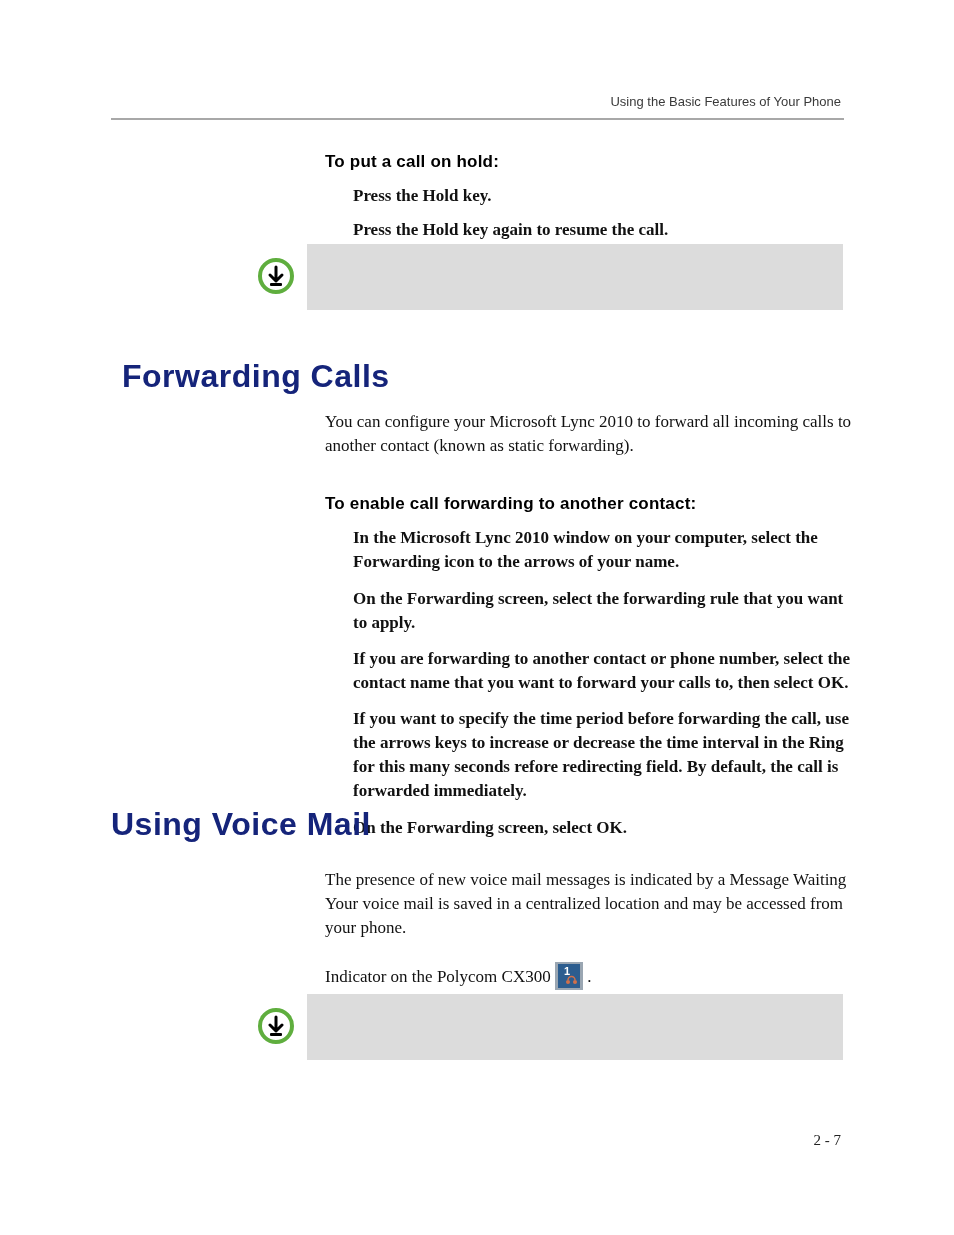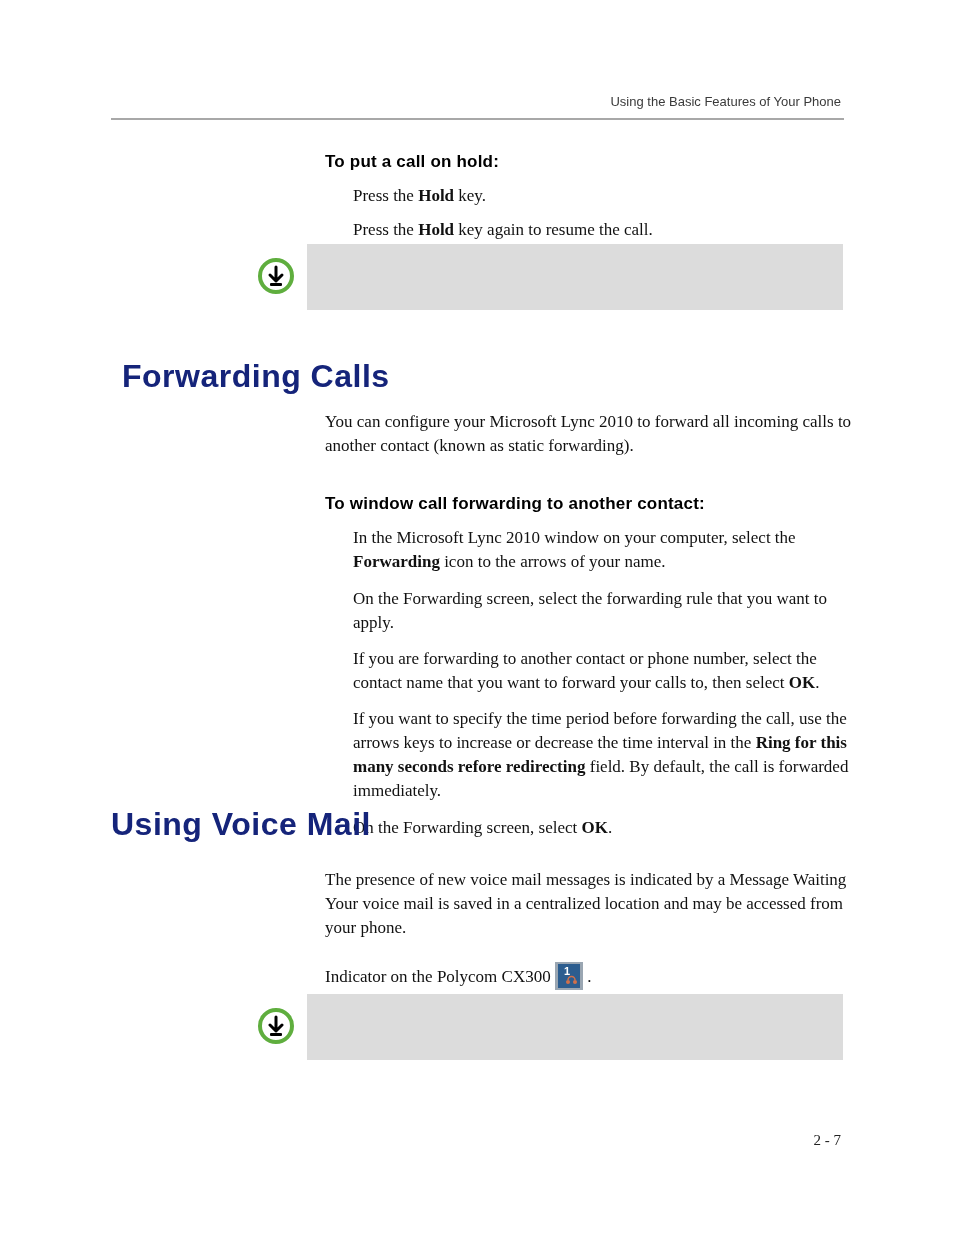--- a/index.html
+++ b/index.html
@@ -4,21 +4,21 @@
 <style>
   * { box-sizing: border-box; margin: 0; padding: 0; }
   html, body { width: 954px; height: 1235px; background: #ffffff; }
   body { font-family: "Palatino Linotype", "Book Antiqua", Palatino, Georgia, serif; color: #000; position: relative; }
   .page { position: relative; width: 954px; height: 1235px; }
   .running-head { position: absolute; right: 113px; top: 94px; font-family: Futura, "Trebuchet MS", Arial, sans-serif; font-size: 13px; color: #3a3a3a; }
   .top-rule { position: absolute; left: 111px; top: 118px; width: 733px; height: 0; border-top: 2px solid #a8a8a8; }
   .content { position: absolute; left: 325px; width: 536px; }
   .sub-head { font-family: Futura, "Trebuchet MS", Arial, sans-serif; font-weight: 600; font-size: 17px; letter-spacing: 0.2px; margin-bottom: 10px; }
   .body-text { font-size: 17px; line-height: 1.42; color: #111; }
-  .step { padding-left: 28px; margin-top: 12px; }
+  .step { padding-left: 28px; margin-top: 12px; font-weight: bold; }
   .section-title { position: absolute; left: 111px; font-family: Futura, "Trebuchet MS", Arial, sans-serif; font-weight: 700; color: #15247a; font-size: 32px; letter-spacing: 0.5px; }
   .note-box { position: absolute; left: 307px; width: 536px; background: #dcdcdc; }
   .note-icon { position: absolute; }
   .mwi-icon { display: inline-block; width: 28px; height: 28px; vertical-align: -8px; }
   .page-num { position: absolute; right: 113px; bottom: 86px; font-size: 15px; color: #222; font-family: Georgia, serif; }
 </style>
 </head>
 <body>
 
 <div class="page">
@@ -41,21 +41,21 @@
     <path d="M20 11 L20 25 M14 19 L20 25 L26 19" fill="none" stroke="#000" stroke-width="3" stroke-linecap="round" stroke-linejoin="round"></path>
     <rect x="14" y="27" width="12" height="3" fill="#000" rx="1"></rect>
   </svg>
   <div class="note-box" style="top:244px; height:66px;"></div>
 
   <div class="section-title" style="top:358px;margin-left:11px;">Forwarding Calls</div>
 
   <div class="content" style="top:410px;">
     <div class="body-text">You can configure your Microsoft Lync 2010 to forward all incoming calls to another contact (known as static forwarding).</div>
 
-    <div class="sub-head" style="margin-top:36px;">To window call forwarding to another contact:</div>
+    <div class="sub-head" style="margin-top:36px;">To enable call forwarding to another contact:</div>
 
     <div class="step body-text">
       <span>In the Microsoft Lync 2010 window on your computer, select the </span><b>Forwarding</b><span> icon to the arrows of your name.</span>
     </div>
 
     <div class="step body-text">On the Forwarding screen, select the forwarding rule that you want to apply.</div>
 
     <div class="step body-text">
       <span>If you are forwarding to another contact or phone number, select the contact name that you want to forward your calls to, then select </span><b>OK</b><span>.</span>
     </div>

